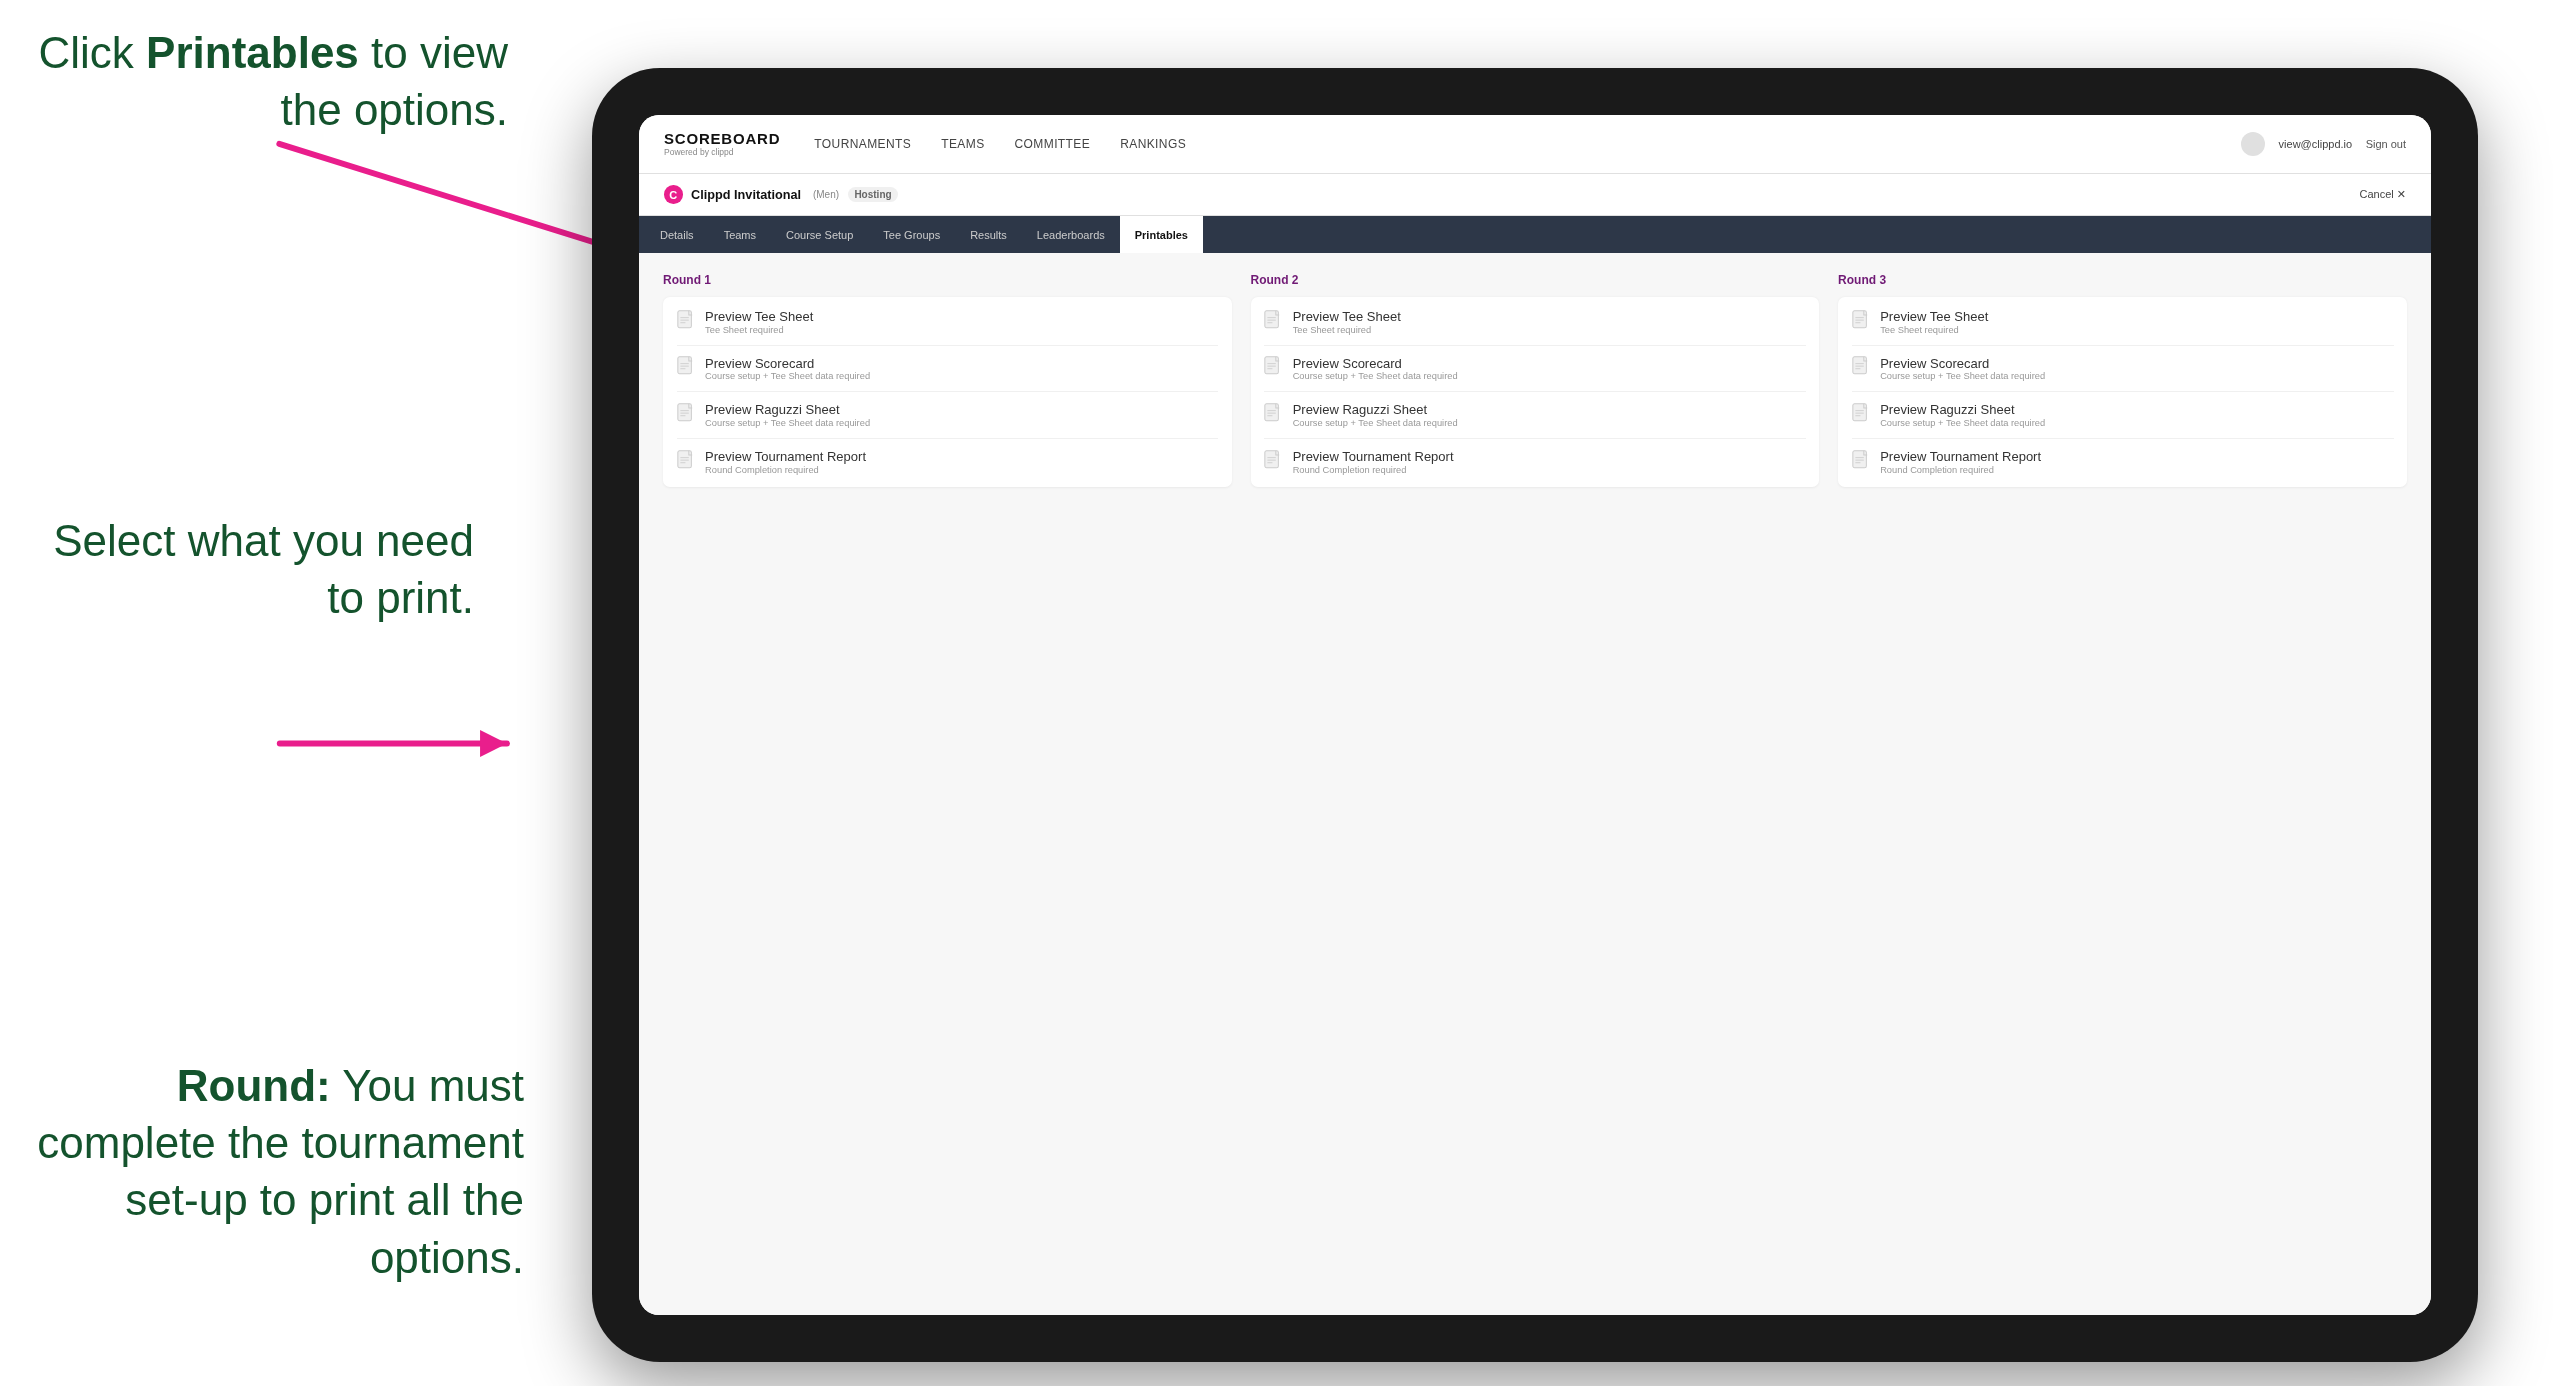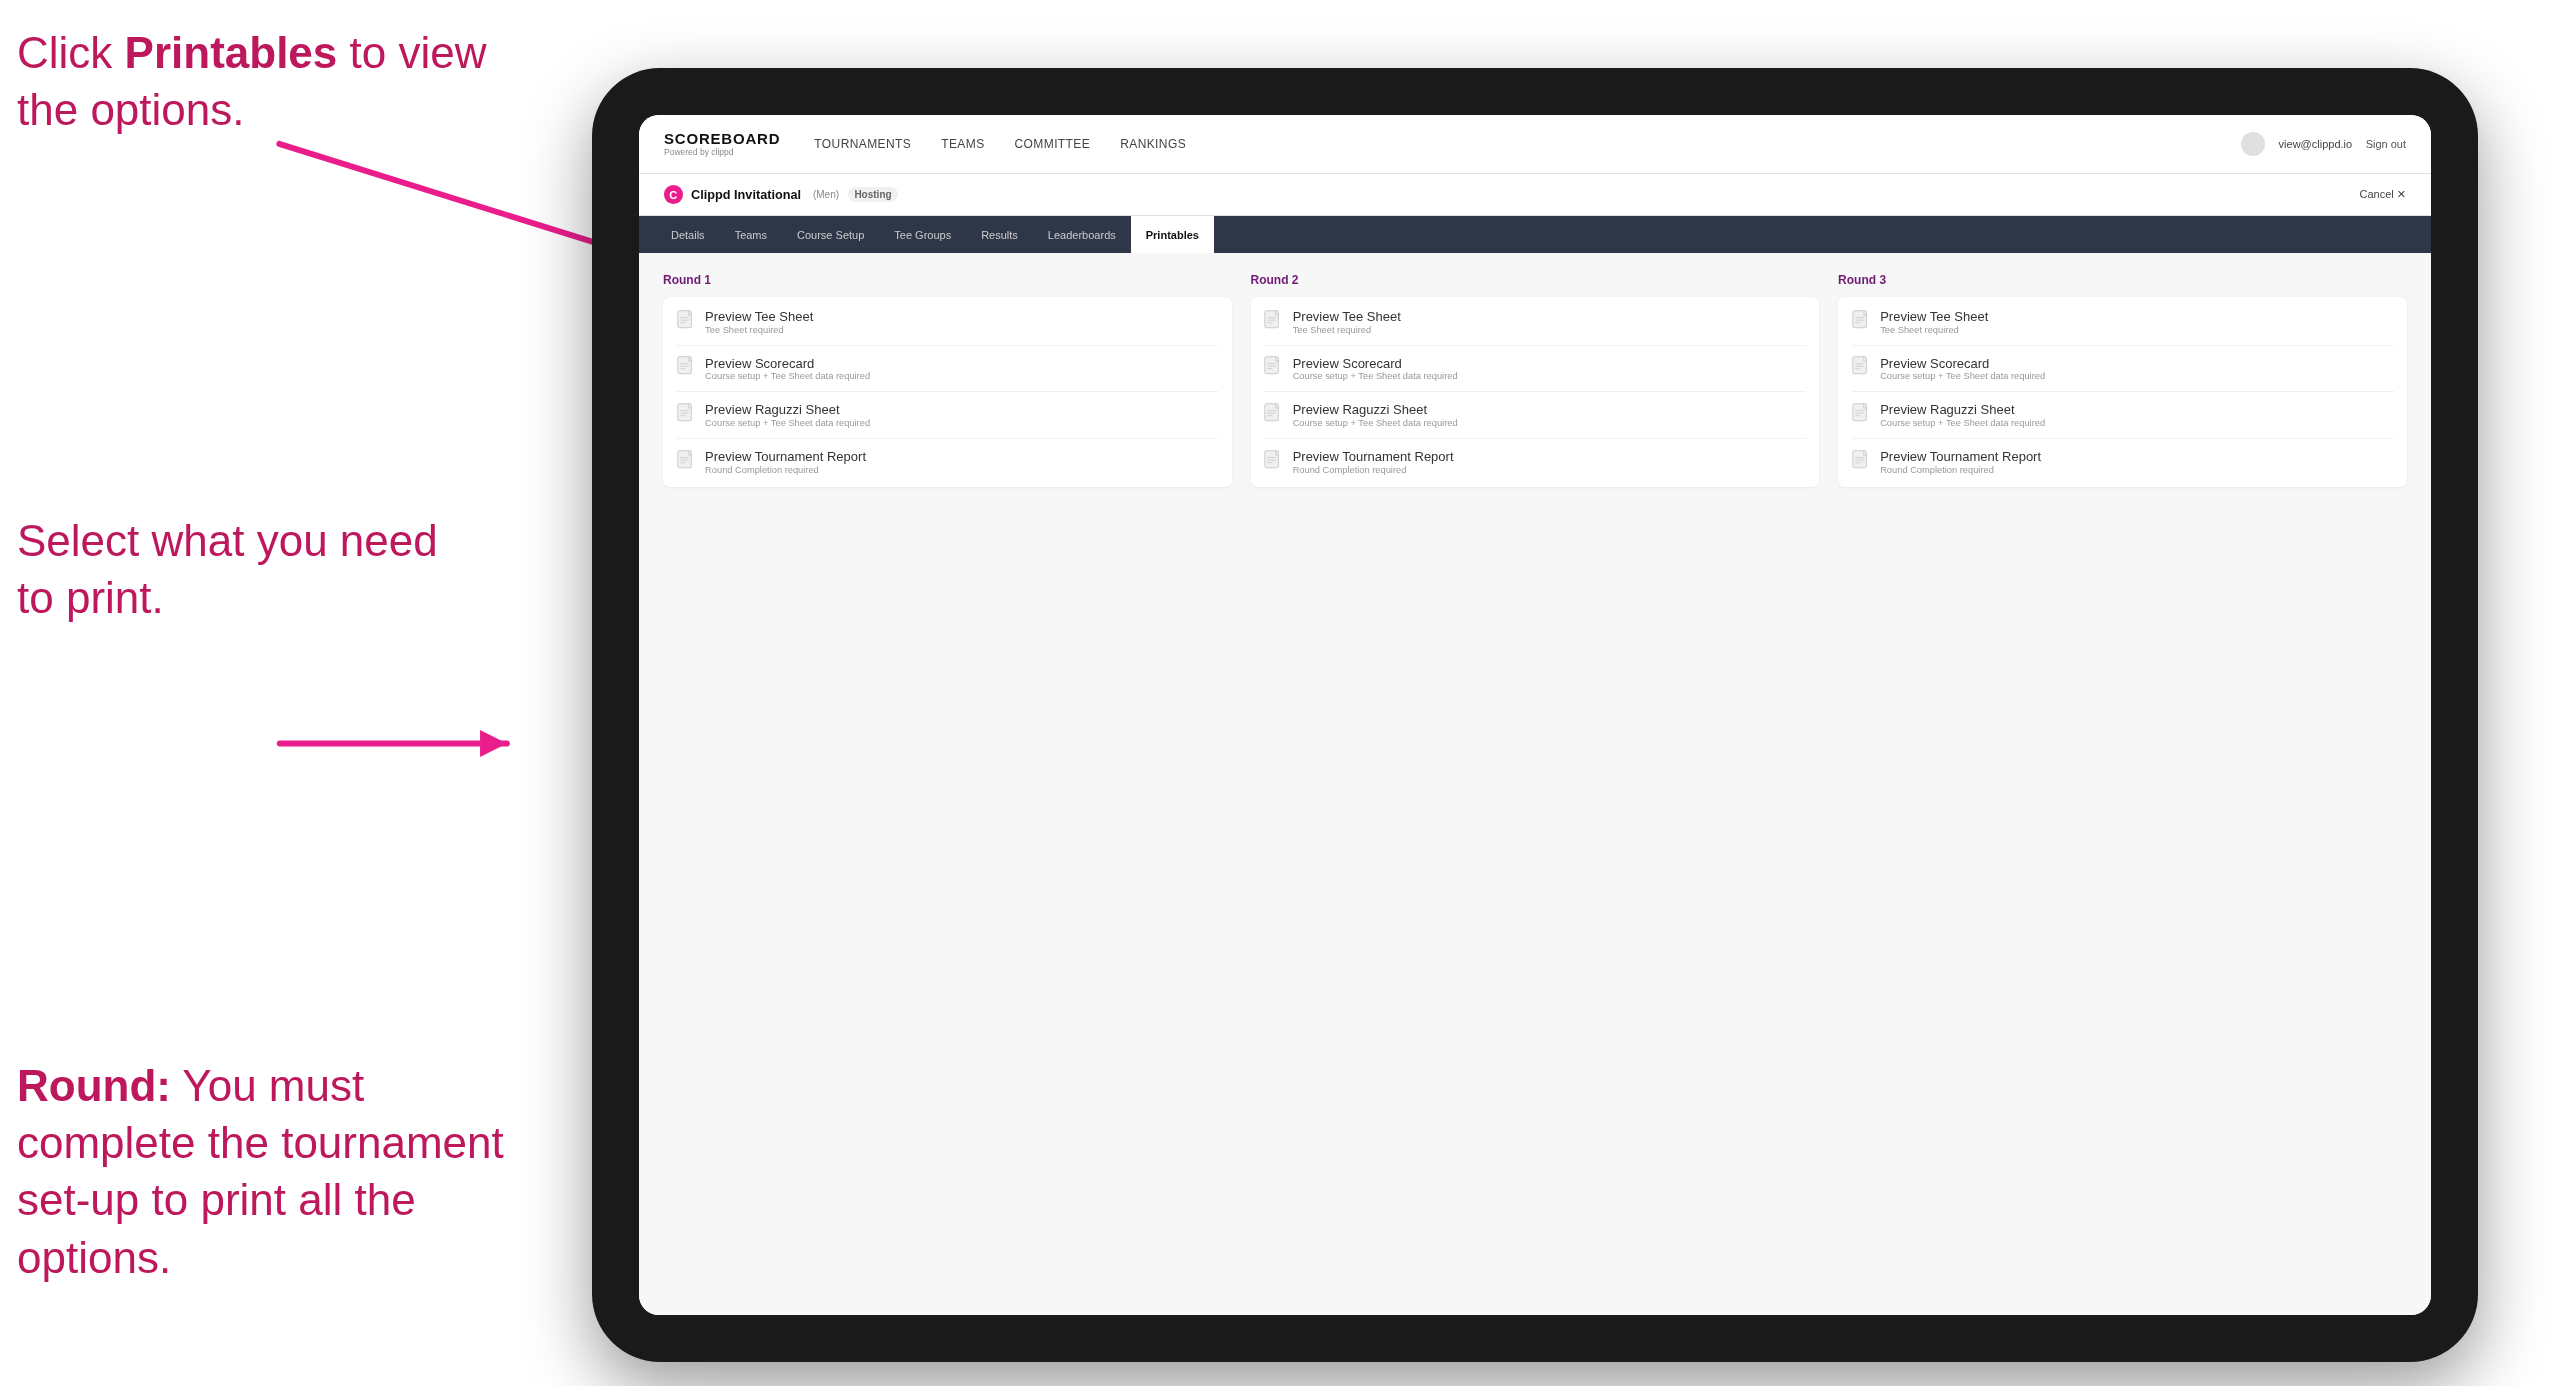--- a/index.html
+++ b/index.html
@@ -9,22 +9,23 @@
       width: 2576px;
       height: 1386px;
       position: relative;
       overflow: hidden;
     }
 
     
     .annotation {
       position: absolute;
       font-size: 44px;
-      color: #be185d;
+      color: #14532d;
       line-height: 1.3;
+      text-align: right;
     }
     .annotation strong { font-weight: 700; }
 
     .annotation-top {
       top: 24px;
       left: 17px;
       width: 491px;
     }
     .annotation-middle {
       top: 512px;
@@ -189,21 +190,21 @@
       cursor: pointer;
     }
 
     
     .sub-nav {
       background: #2d3748;
       display: flex;
       gap: 0;
       height: 37px;
       align-items: center;
-      padding: 0 17px;
+      padding: 0 6px;
     }
 
     .sub-nav-item {
       font-size: 11px;
       color: #ccc;
       padding: 0 15px;
       height: 37px;
       display: flex;
       align-items: center;
       cursor: pointer;

